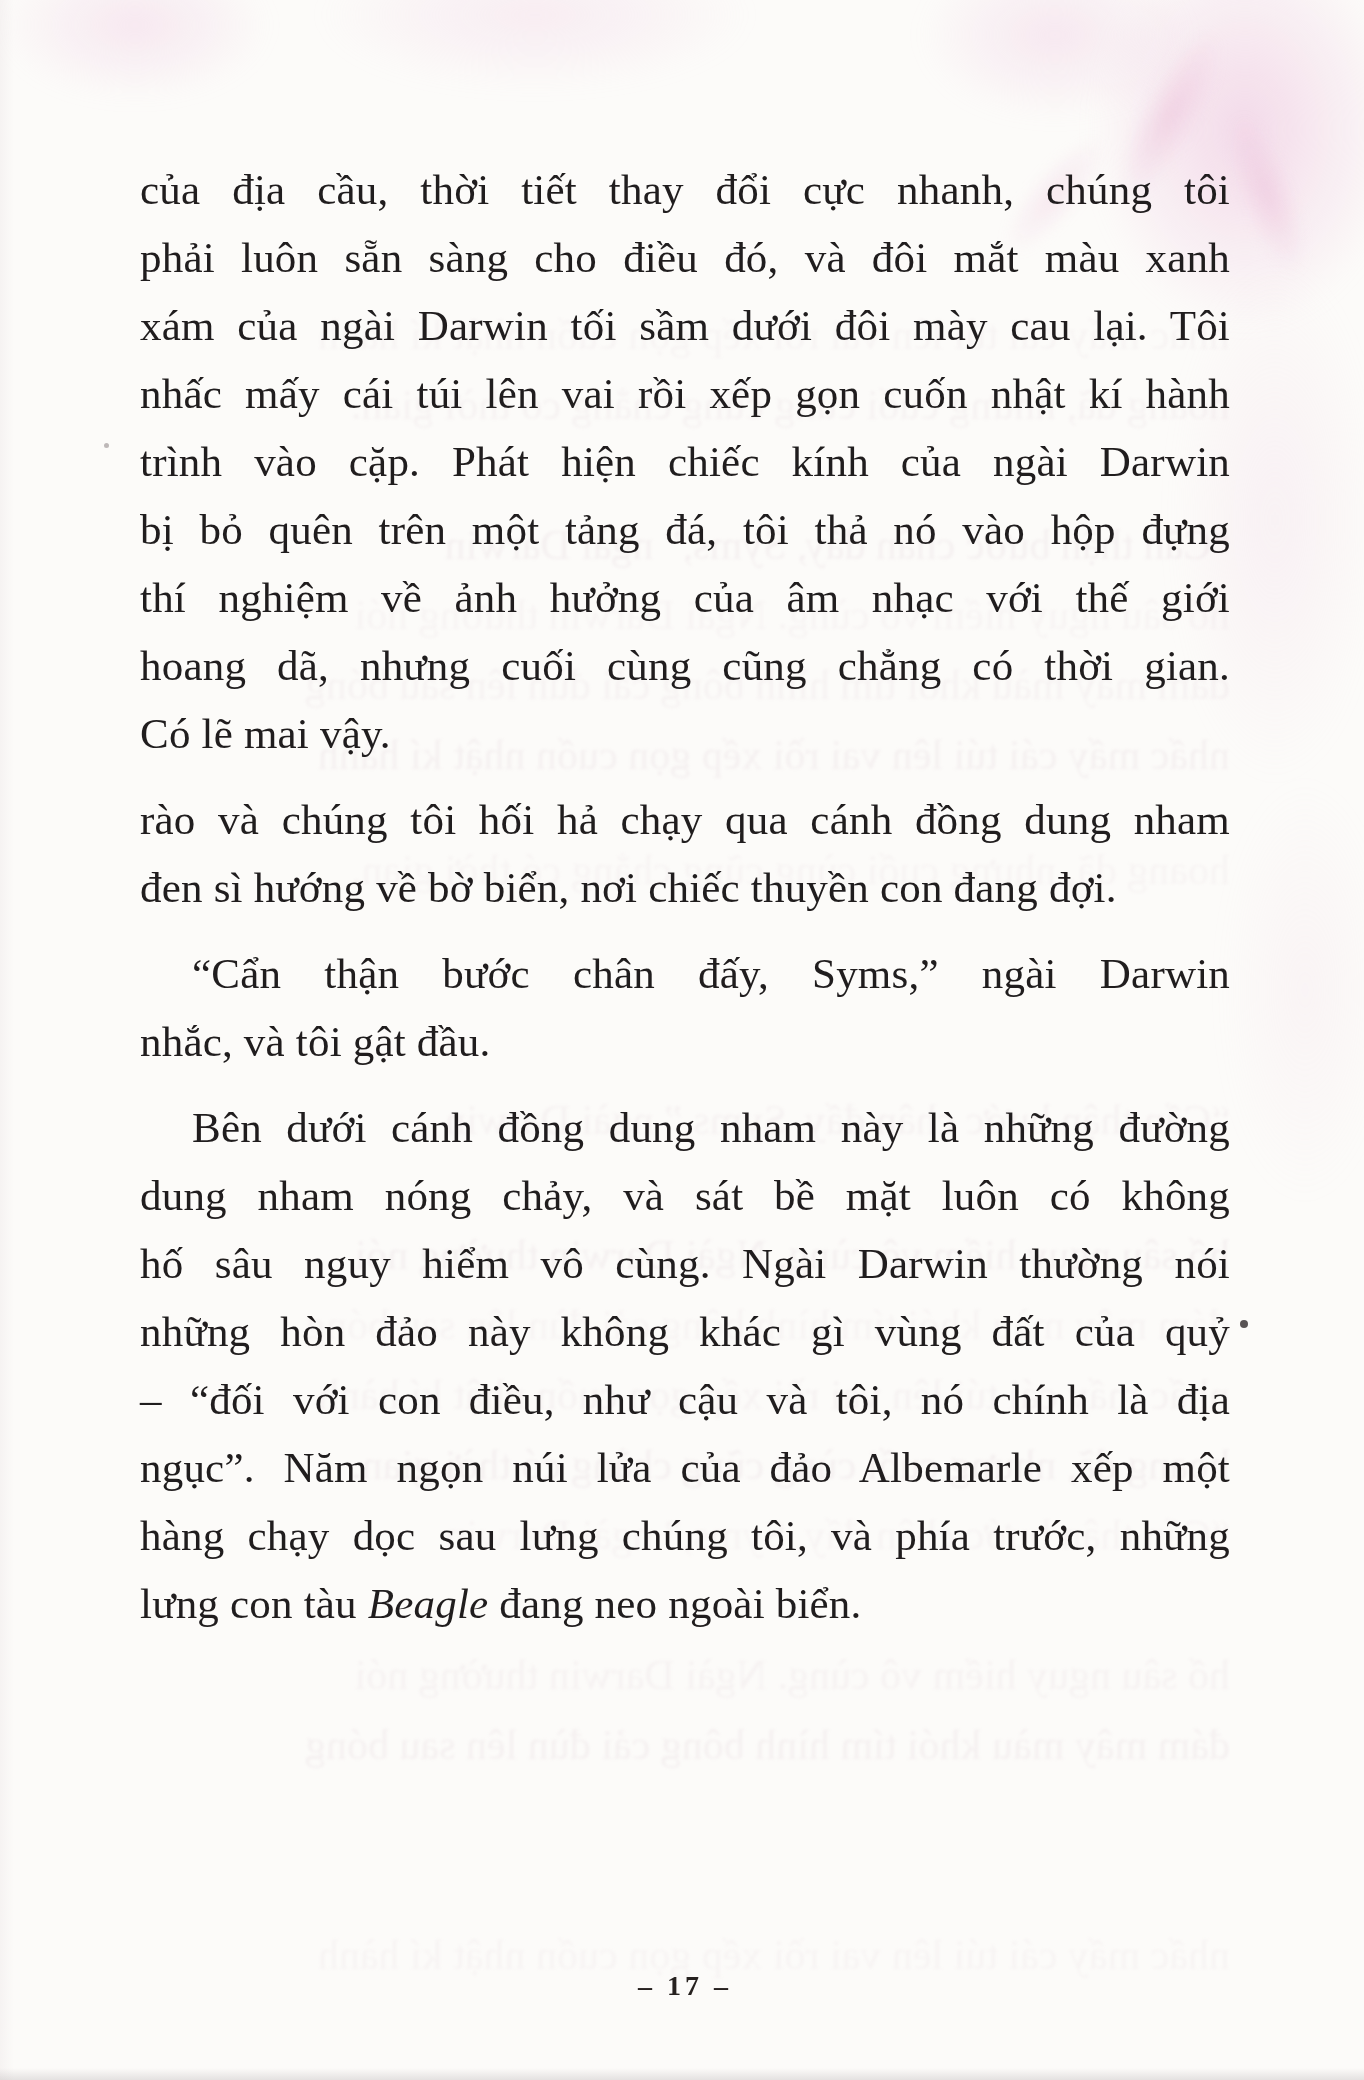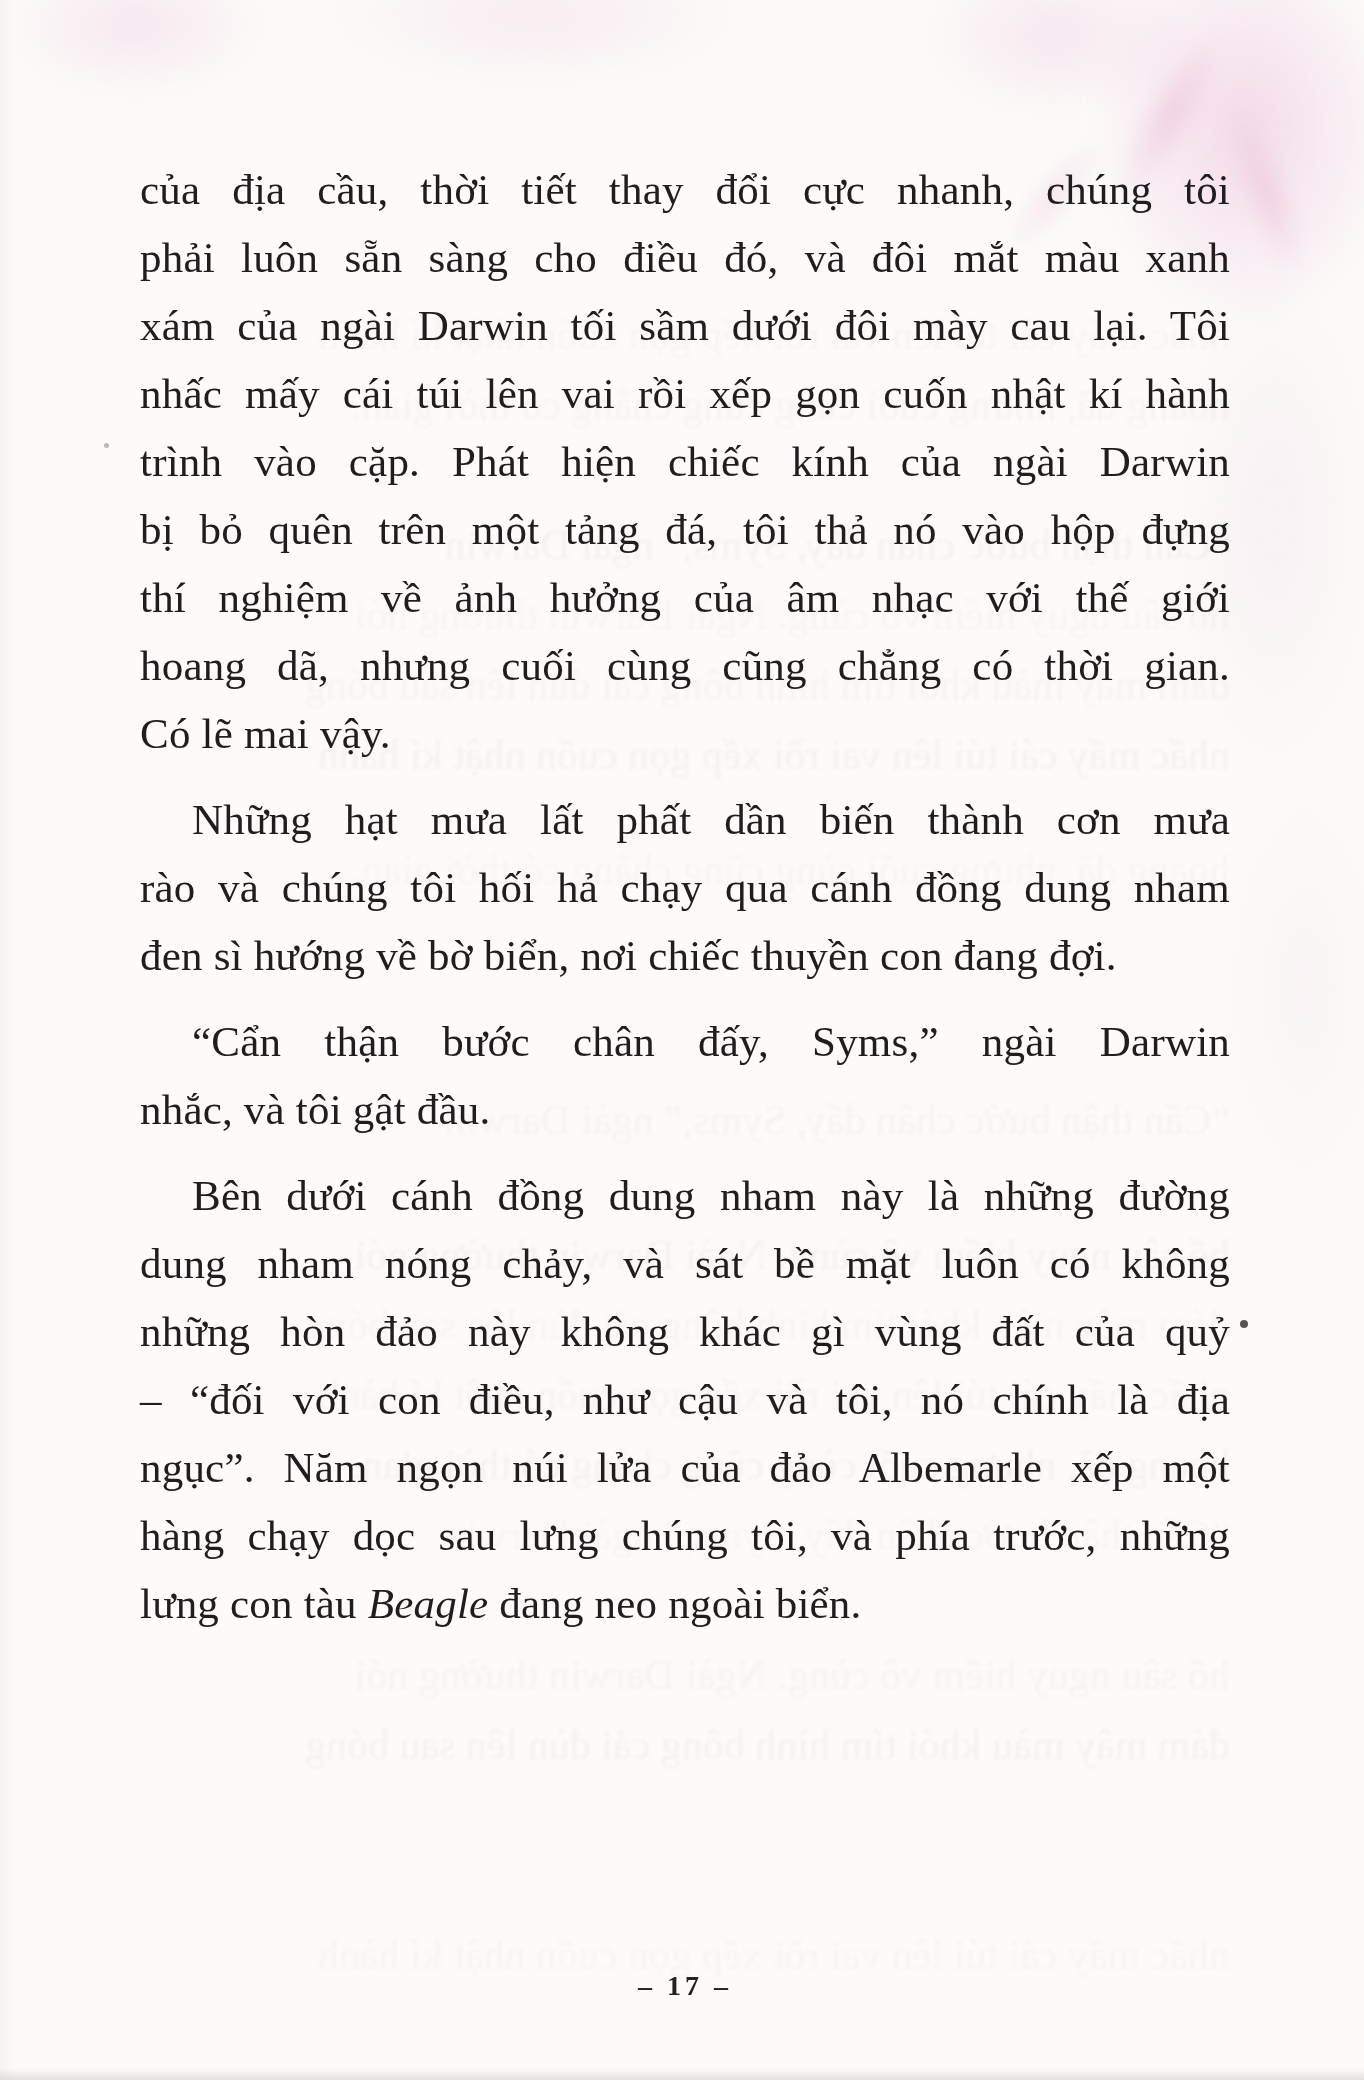--- a/index.html
+++ b/index.html
@@ -104,31 +104,31 @@
         <div class="line just"><span>phải luôn sẵn sàng cho điều đó, và đôi mắt màu xanh</span></div>
         <div class="line just"><span>xám của ngài Darwin tối sầm dưới đôi mày cau lại. Tôi</span></div>
         <div class="line just"><span>nhấc mấy cái túi lên vai rồi xếp gọn cuốn nhật kí hành</span></div>
         <div class="line just"><span>trình vào cặp. Phát hiện chiếc kính của ngài Darwin</span></div>
         <div class="line just"><span>bị bỏ quên trên một tảng đá, tôi thả nó vào hộp đựng</span></div>
         <div class="line just"><span>thí nghiệm về ảnh hưởng của âm nhạc với thế giới</span></div>
         <div class="line just"><span>hoang dã, nhưng cuối cùng cũng chẳng có thời gian.</span></div>
         <div class="line"><span>Có lẽ mai vậy.</span></div>
       </div>
       <div class="para">
-        <div class="line just ind"><span>Những hạt mưa lất phất dần biến thành cơn mưa</span></div>
         <div class="line just"><span>rào và chúng tôi hối hả chạy qua cánh đồng dung nham</span></div>
         <div class="line"><span>đen sì hướng về bờ biển, nơi chiếc thuyền con đang đợi.</span></div>
       </div>
       <div class="para">
         <div class="line just ind"><span>“Cẩn thận bước chân đấy, Syms,” ngài Darwin</span></div>
         <div class="line"><span>nhắc, và tôi gật đầu.</span></div>
       </div>
       <div class="para">
         <div class="line just ind"><span>Bên dưới cánh đồng dung nham này là những đường</span></div>
         <div class="line just"><span>dung nham nóng chảy, và sát bề mặt luôn có không</span></div>
+        <div class="line just"><span>hố sâu nguy hiểm vô cùng. Ngài Darwin thường nói</span></div>
         <div class="line just"><span>những hòn đảo này không khác gì vùng đất của quỷ</span></div>
         <div class="line just"><span>– “đối với con điều, như cậu và tôi, nó chính là địa</span></div>
         <div class="line just"><span>ngục”. Năm ngọn núi lửa của đảo Albemarle xếp một</span></div>
         <div class="line just"><span>hàng chạy dọc sau lưng chúng tôi, và phía trước, những</span></div>
         <div class="line"><span>lưng con tàu </span><i>Beagle</i><span> đang neo ngoài biển.</span></div>
       </div>
     </div>
 
   <div id="page-number">– 17 –</div>
 

